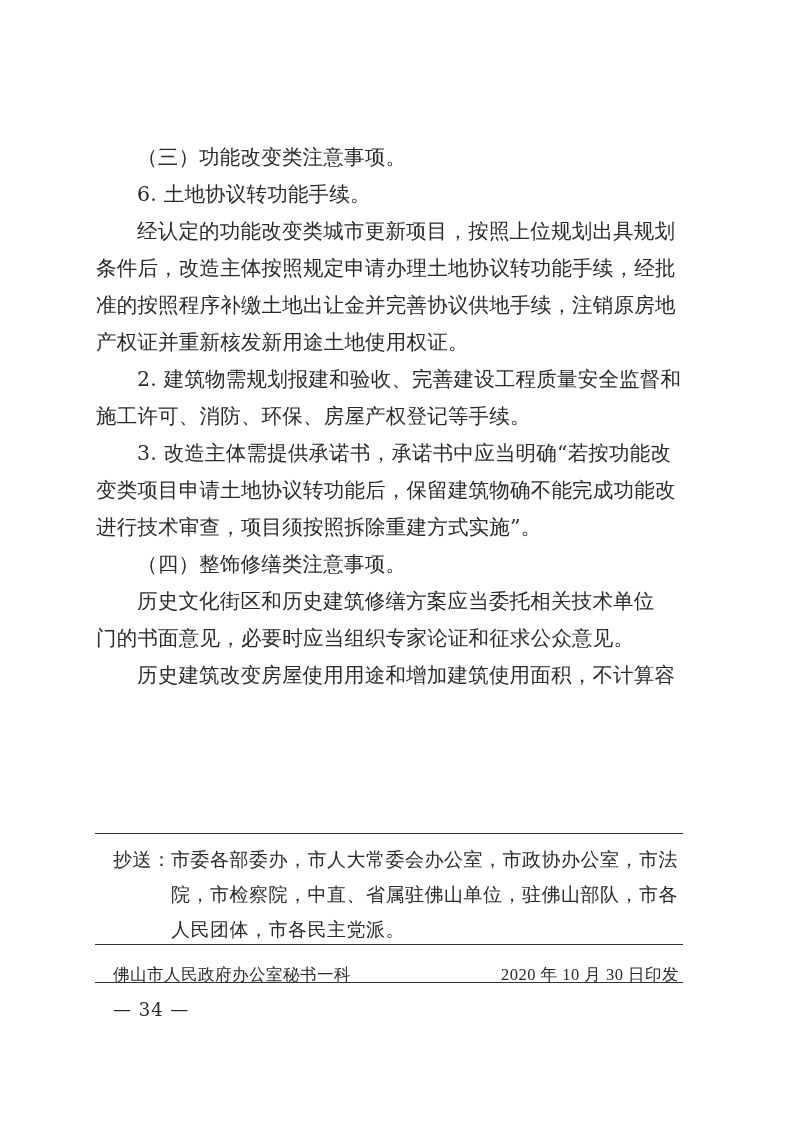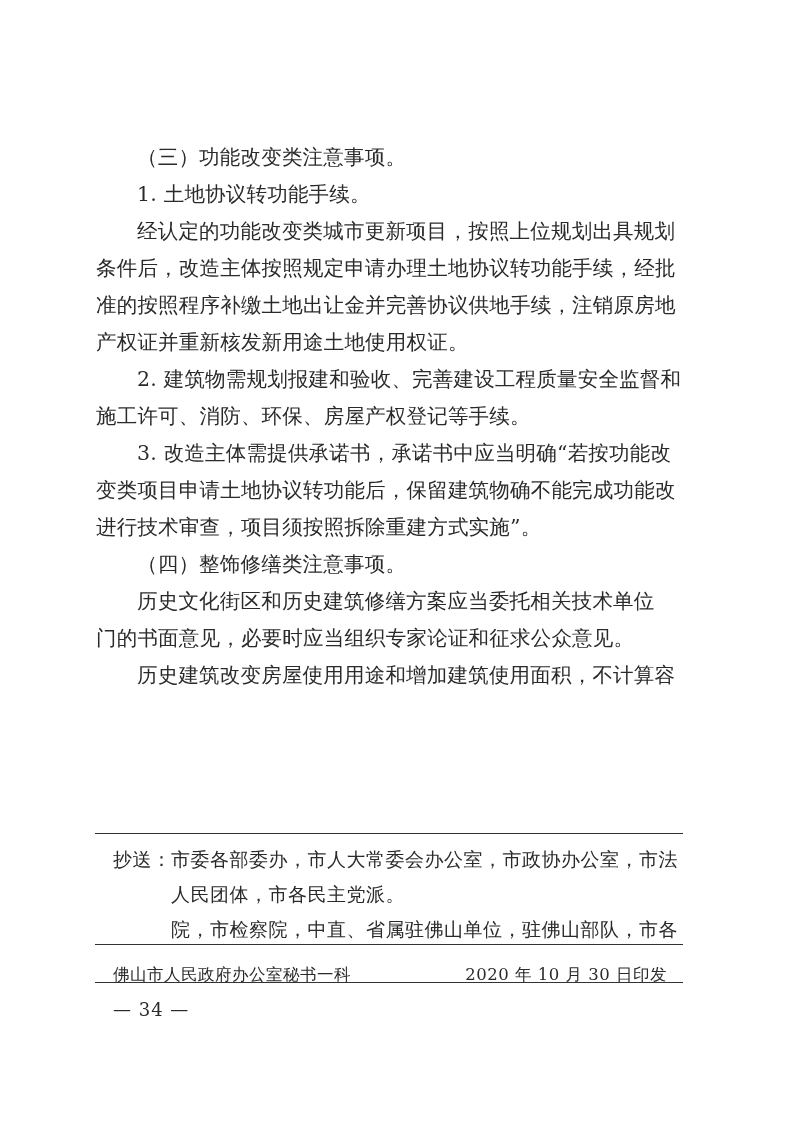--- a/index.html
+++ b/index.html
@@ -12,52 +12,52 @@
   .ind { padding-left: 41px; }
   .ind-h { padding-left: 41px; }
   .rule { position: absolute; left: 95px; width: 588px; height: 0; border-top: 1.4px solid #333; }
   .cc { position: absolute; left: 113px; top: 842px; width: 570px; font-size: 19px; }
   .cc-row { height: 35px; line-height: 35px; white-space: nowrap; letter-spacing: 0.5px; }
   .cc-label { display: inline-block; width: 58px; }
   .cc-cont { padding-left: 58px; }
   .issuer { position: absolute; left: 113px; top: 948px; width: 566px; height: 30px;
             line-height: 30px; font-size: 16.5px; letter-spacing: 0.5px; margin-top: 12px; }
   .issuer .left { position: absolute; left: 0; }
-  .issuer .right { position: absolute; right: 12px; }
+  .issuer .right { position: absolute; right: 0; font-family: Liberation Serif, serif; }
   .pagenum { position: absolute; left: 113px; top: 995px; font-size: 18px; line-height: 30px; letter-spacing: 1px; }
 </style>
 </head>
 <body>
 
 <div class="page">
 
   <div class="body-text">
     <div class="line ind-h">（三）功能改变类注意事项。</div>
-    <div class="line ind">1. 土地协议转功能手续。</div>
+    <div class="line ind">6. 土地协议转功能手续。</div>
     <div class="line ind">经认定的功能改变类城市更新项目，按照上位规划出具规划</div>
     <div class="line">条件后，改造主体按照规定申请办理土地协议转功能手续，经批</div>
     <div class="line">准的按照程序补缴土地出让金并完善协议供地手续，注销原房地</div>
     <div class="line">产权证并重新核发新用途土地使用权证。</div>
     <div class="line ind">2. 建筑物需规划报建和验收、完善建设工程质量安全监督和</div>
     <div class="line">施工许可、消防、环保、房屋产权登记等手续。</div>
     <div class="line ind">3. 改造主体需提供承诺书，承诺书中应当明确“若按功能改</div>
     <div class="line">变类项目申请土地协议转功能后，保留建筑物确不能完成功能改</div>
     <div class="line">进行技术审查，项目须按照拆除重建方式实施”。</div>
     <div class="line ind-h">（四）整饰修缮类注意事项。</div>
     <div class="line ind">历史文化街区和历史建筑修缮方案应当委托相关技术单位</div>
     <div class="line">门的书面意见，必要时应当组织专家论证和征求公众意见。</div>
     <div class="line ind">历史建筑改变房屋使用用途和增加建筑使用面积，不计算容</div>
   </div>
 
   <div class="rule" style="top:833px;"></div>
 
   <div class="cc">
     <div class="cc-row"><span class="cc-label">抄送：</span><span>市委各部委办，市人大常委会办公室，市政协办公室，市法</span></div>
+    <div class="cc-row cc-cont">院，市检察院，中直、省属驻佛山单位，驻佛山部队，市各</div>
     <div class="cc-row cc-cont">人民团体，市各民主党派。</div>
-    <div class="cc-row cc-cont">院，市检察院，中直、省属驻佛山单位，驻佛山部队，市各</div>
   </div>
 
   <div class="rule" style="top:944px;"></div>
 
   <div class="issuer">
     <span class="left">佛山市人民政府办公室秘书一科</span>
     <span class="right">2020 年 10 月 30 日印发</span>
   </div>
 
   <div class="rule" style="top:982px;"></div>

